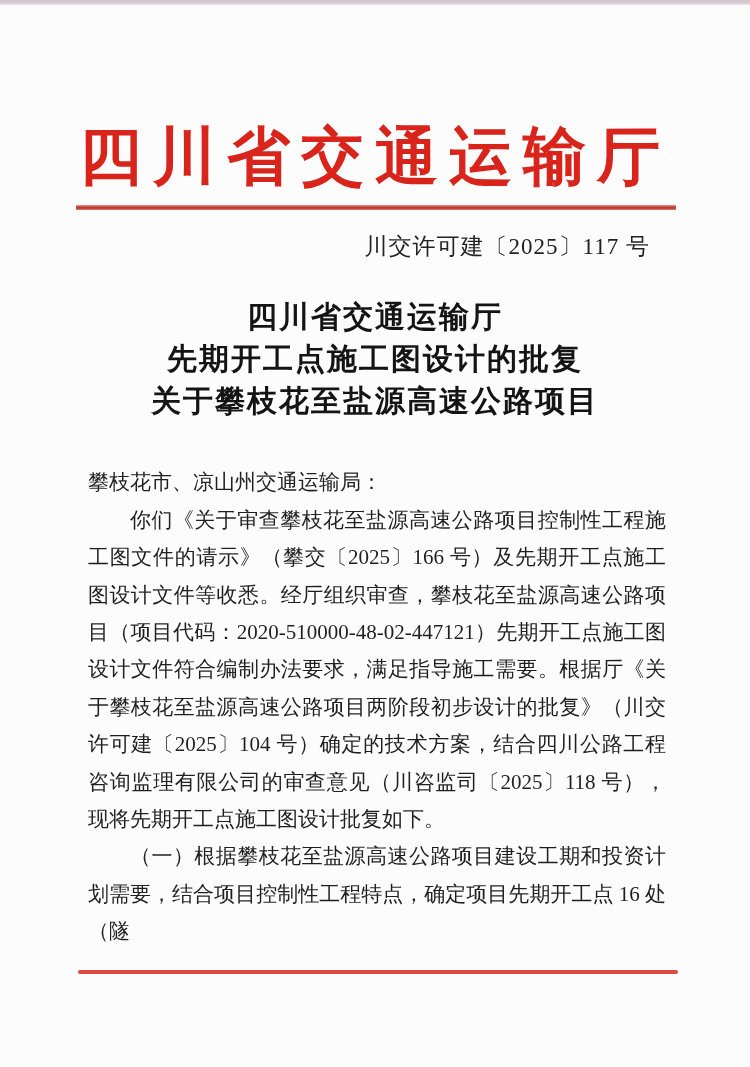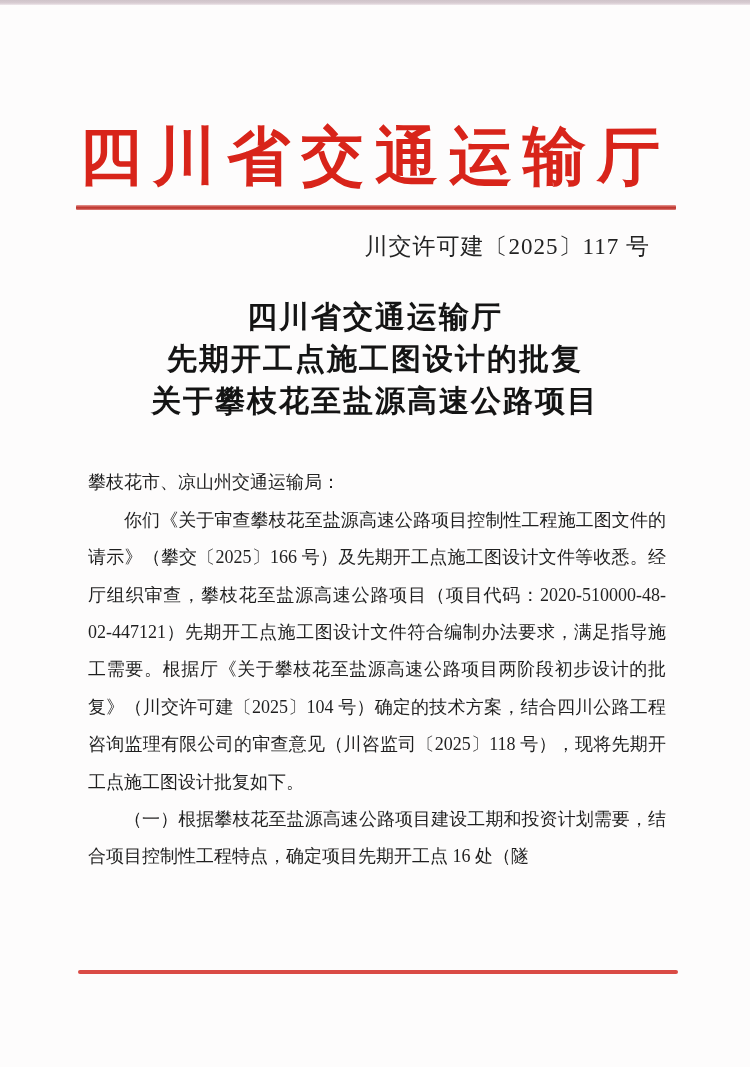--- a/index.html
+++ b/index.html
@@ -60,21 +60,21 @@
     margin-top: 34px;
     text-align: center;
     font-size: 30px;
     font-weight: bold;
     line-height: 42px;
     letter-spacing: 2px;
     color: #141414;
   }
   .body-text {
     margin: 42px 84px 0 88px;
-    font-size: 18px;
+    font-size: 21px;
     line-height: 37.4px;
     text-align: justify;
     color: #1f1f1f;
   }
   .body-text p { text-indent: 2em; }
   .body-text p.salutation { text-indent: 0; }
   .body-text p.section-heading { font-weight: bold; color: #111; }
   .footer-rule {
     position: absolute;
     top: 970px;

